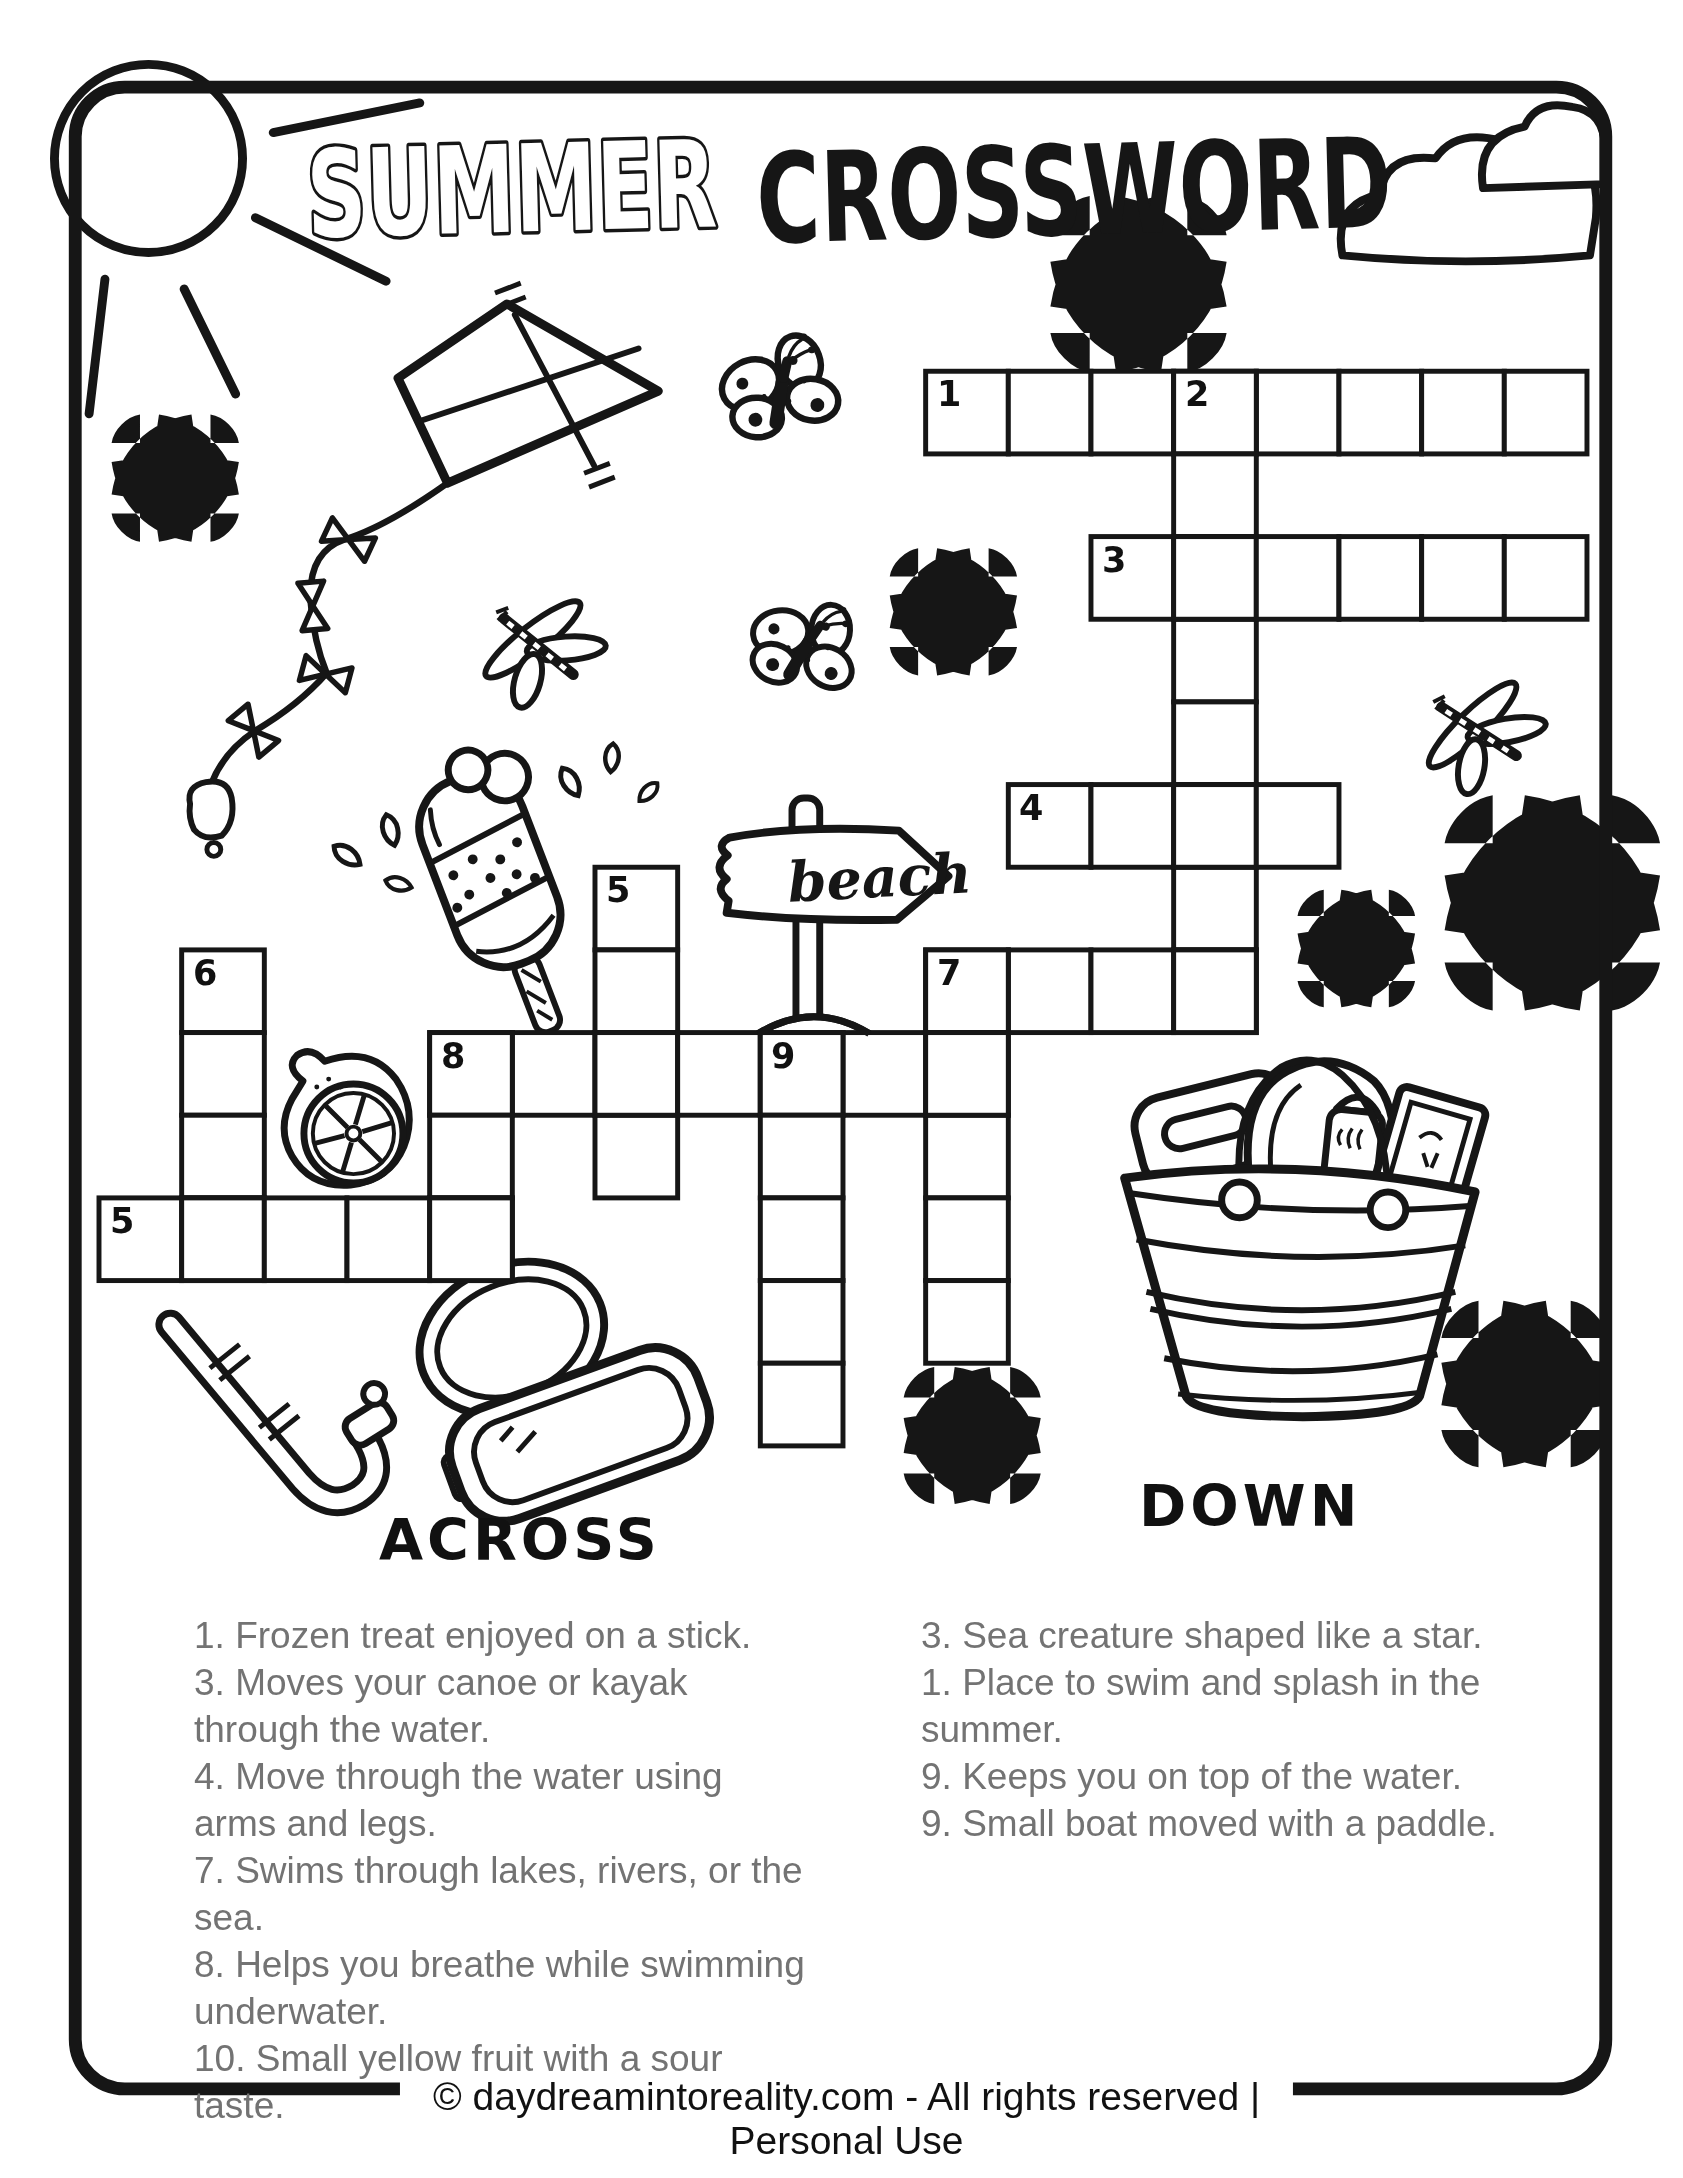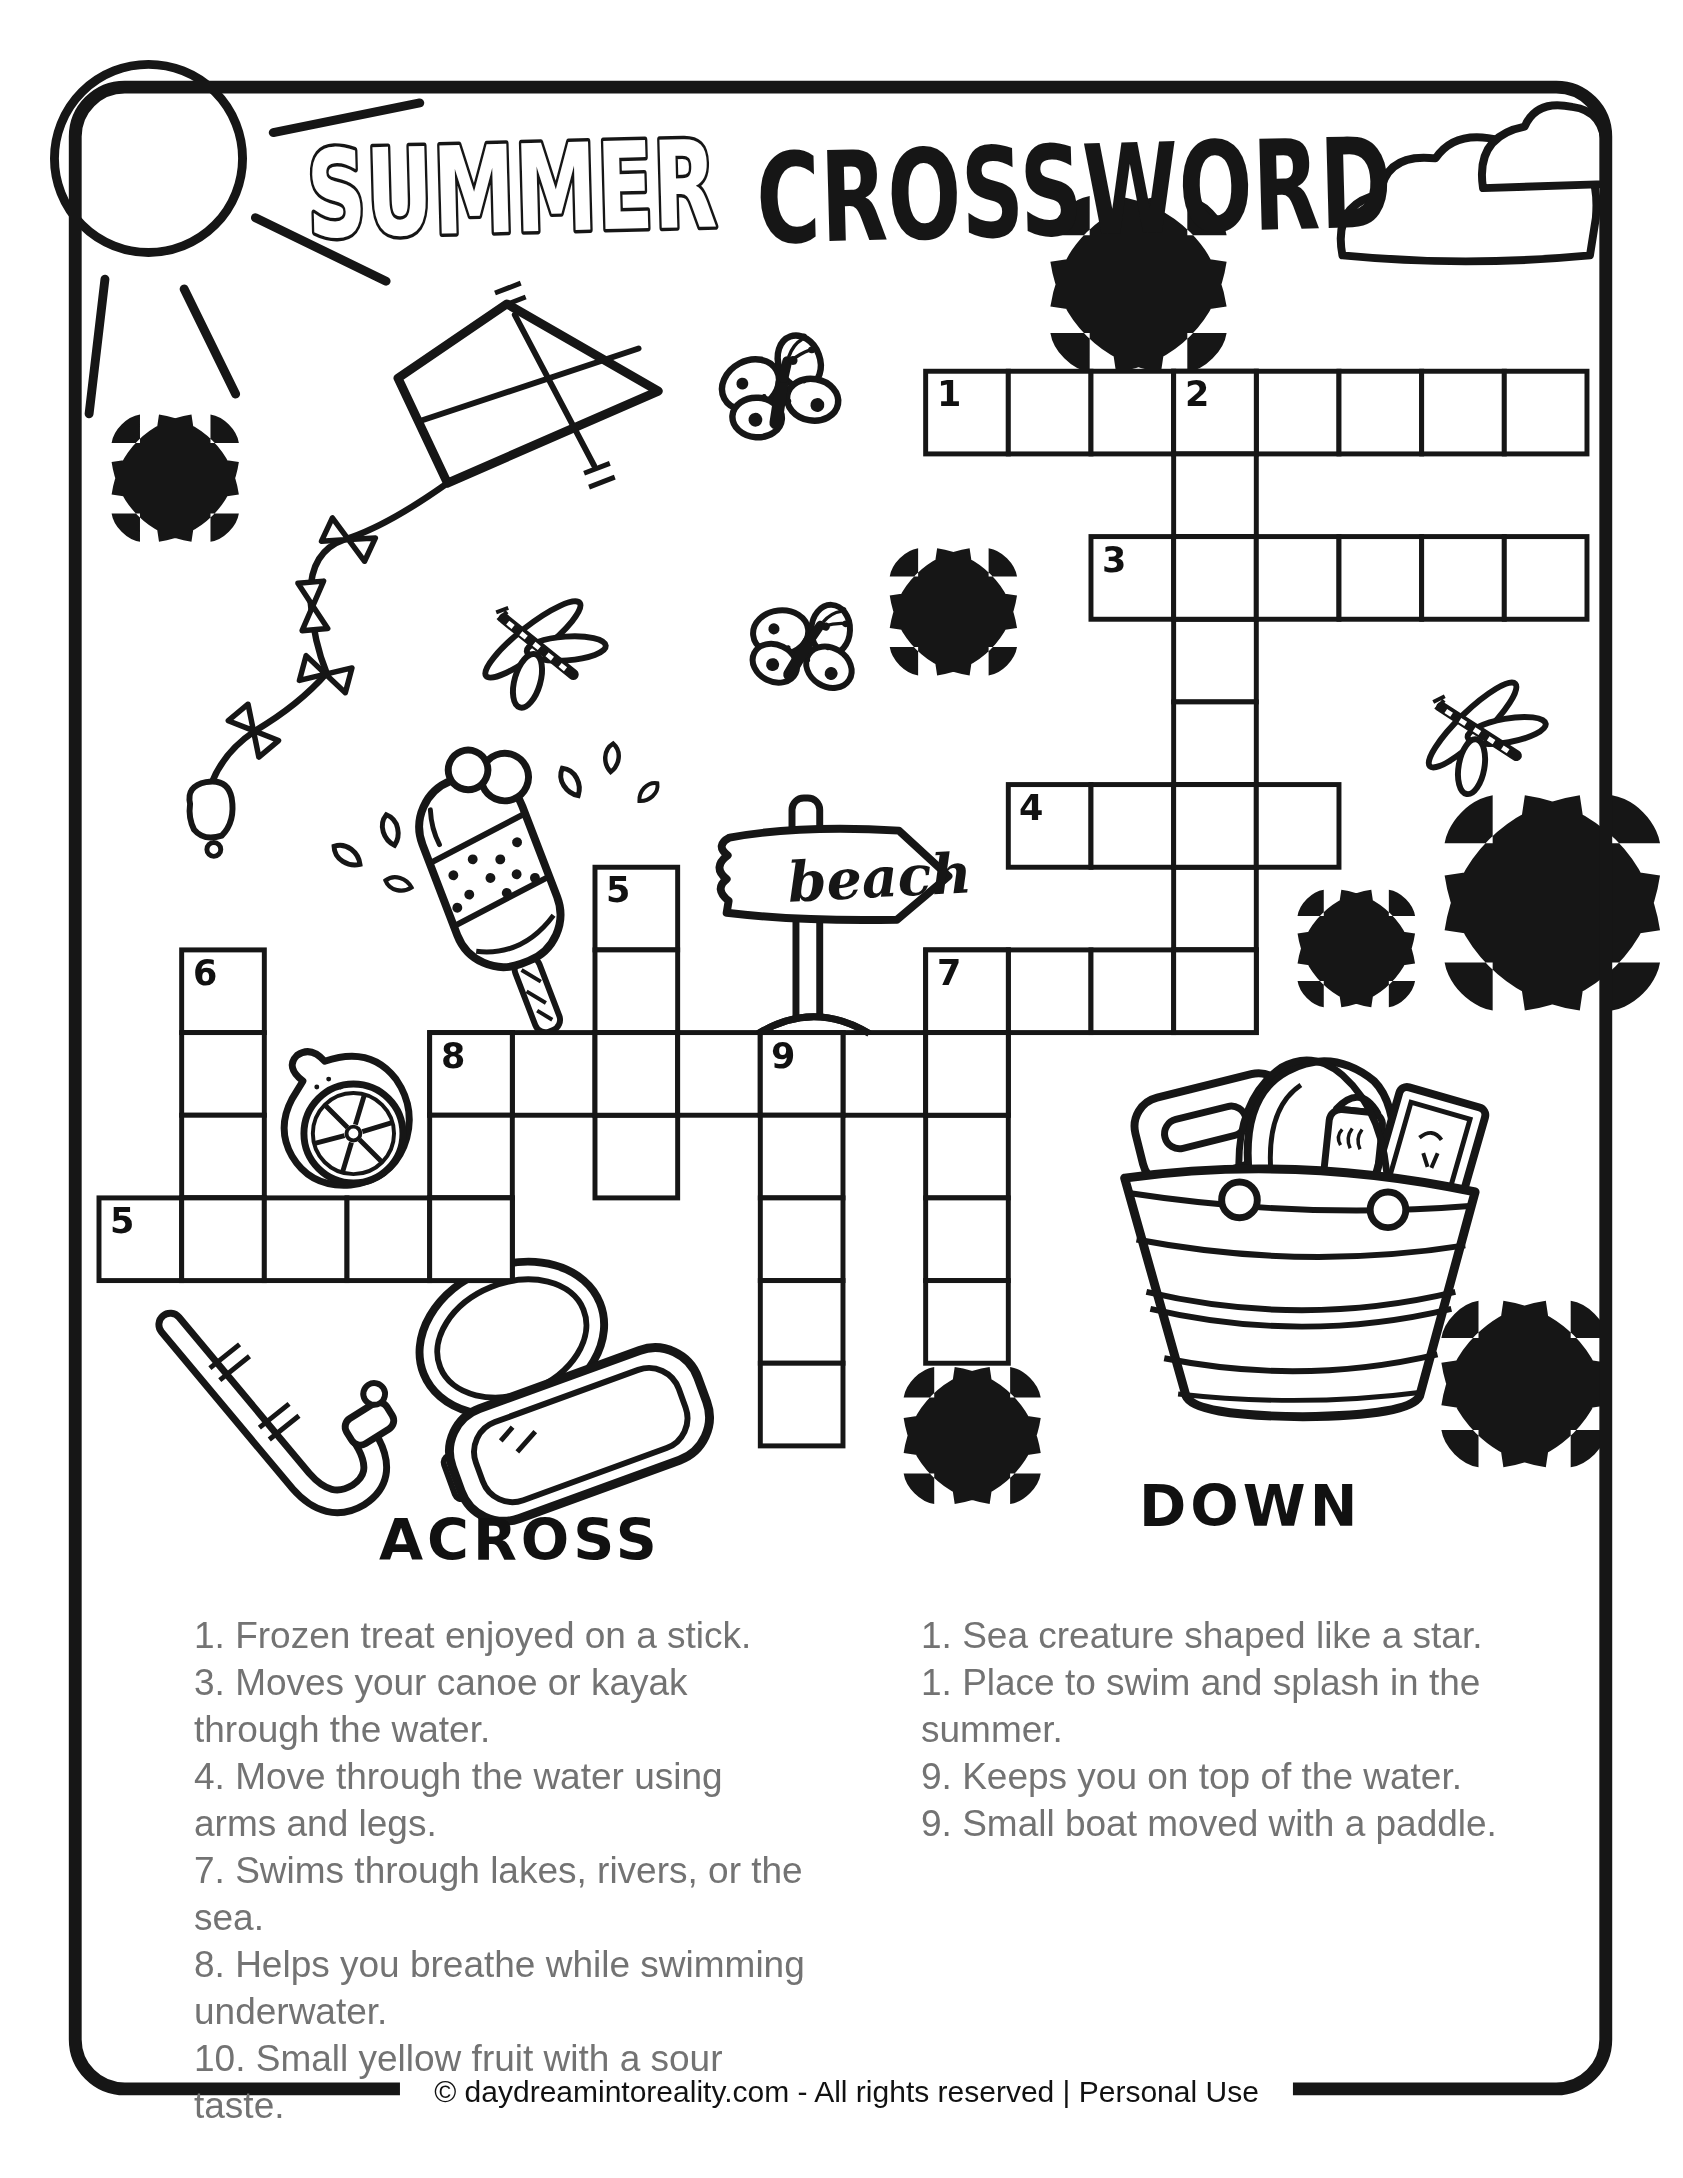--- a/index.html
+++ b/index.html
@@ -11,21 +11,21 @@
             fill:#ffffff;stroke:#161616;stroke-width:7px;paint-order:stroke;stroke-linejoin:round;}
   .t-cross{font-family:"DejaVu Sans",sans-serif;font-weight:bold;font-size:126px;fill:#161616;}
   .t-beach{font-family:"DejaVu Serif",serif;font-style:italic;font-weight:bold;font-size:56px;fill:#161616;}
   .clue-head{position:absolute;font-family:"DejaVu Sans",sans-serif;font-weight:bold;
              font-size:57px;letter-spacing:4px;color:#111;margin-left:44px;}
   .clues{position:absolute;font-size:37px;line-height:47px;color:#737373;}
   .clue-line{white-space:normal;}
   .cell-num{position:absolute;font-family:"DejaVu Sans",sans-serif;font-weight:bold;
             font-size:35px;line-height:1;color:#111;}
   .footer{position:absolute;left:396px;top:2075px;width:901px;text-align:center;
-          font-size:30px;color:#111;}
+          font-size:39px;color:#111;}
 </style>
 </head>
 <body>
 
 <div class="page">
 
 <svg class="art" viewBox="0 0 1700 2200">
   <defs>
     <g id="bfly">
       <ellipse cx="-30" cy="-16" rx="30" ry="24" transform="rotate(-20 -30 -16)" fill="#fff" stroke="#161616" stroke-width="6.5"></ellipse>
@@ -293,21 +293,21 @@
 
 <div id="across-list" class="clues" style="left:194px;top:1612px;width:614px;">
       <div class="clue-line">1. Frozen treat enjoyed on a stick.</div>
       <div class="clue-line">3. Moves your canoe or kayak through the water.</div>
       <div class="clue-line">4. Move through the water using arms and legs.</div>
       <div class="clue-line">7. Swims through lakes, rivers, or the sea.</div>
       <div class="clue-line">8. Helps you breathe while swimming underwater.</div>
       <div class="clue-line">10. Small yellow fruit with a sour taste.</div>
     </div>
 <div id="down-list" class="clues" style="left:921px;top:1612px;width:584px;">
-      <div class="clue-line">1. Sea creature shaped like a star.</div>
+      <div class="clue-line">3. Sea creature shaped like a star.</div>
       <div class="clue-line">1. Place to swim and splash in the summer.</div>
       <div class="clue-line">9. Keeps you on top of the water.</div>
       <div class="clue-line">9. Small boat moved with a paddle.</div>
     </div>
 
 <div class="footer">© daydreamintoreality.com - All rights reserved | Personal Use</div>
 
 </div>
 
 

